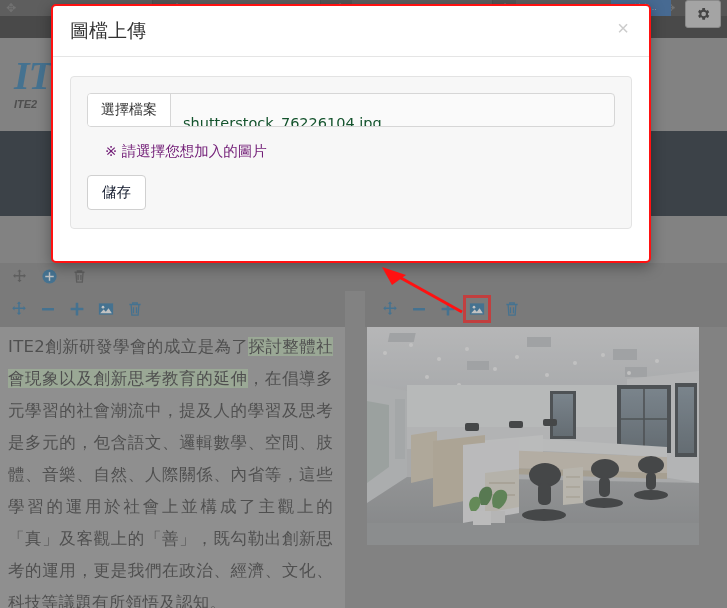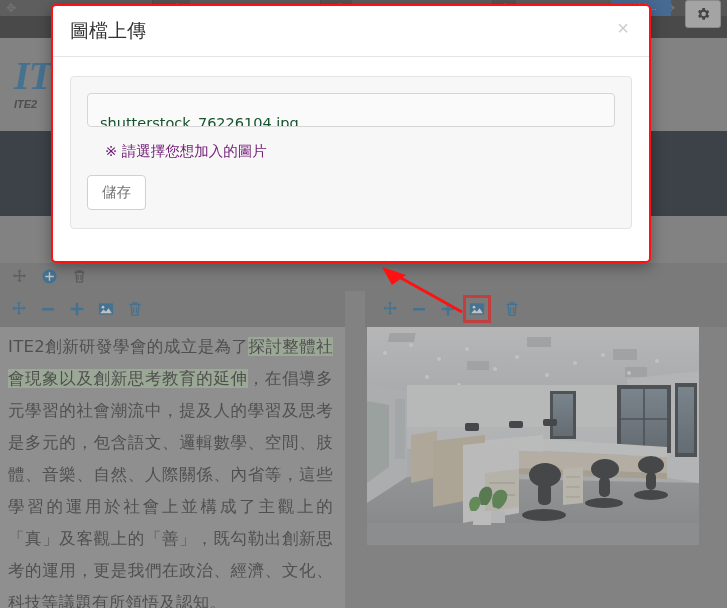--- a/index.html
+++ b/index.html
@@ -343,21 +343,21 @@
     color: #701a75;
     font-family: "DejaVu Sans", "Liberation Sans", sans-serif;
   }
   .save-btn {
     margin-top: 14px;
     background: #ffffff;
     border: 1px solid #d0d0d0;
     border-radius: 4px;
     padding: 7px 14px;
     font-size: 14.5px;
-    color: #737373;
+    color: #0f172a;
     cursor: pointer;
     font-family: "DejaVu Sans", "Liberation Sans", sans-serif;
   }
 
   
   #annot-arrow {
     position: absolute;
     left: 380px;
     top: 265px;
     width: 85px;
@@ -617,20 +617,21 @@
 <div id="scrim"></div>
 
 <div id="modal">
   <div class="modal-header">
     <div class="modal-title">圖檔上傳</div>
     <button class="modal-close">×</button>
   </div>
   <div class="modal-body">
     <div class="panel">
       <div class="file-input">
+        <div class="file-btn">選擇檔案</div>
         <div class="file-name">shutterstock_76226104.jpg</div>
       </div>
       <div class="hint">※ 請選擇您想加入的圖片</div>
       <button class="save-btn">儲存</button>
     </div>
   </div>
 </div>
 
 <svg id="annot-arrow" viewBox="0 0 85 50">
   <line x1="82" y1="47" x2="12" y2="8" stroke="#ff1111" stroke-width="3"></line>

